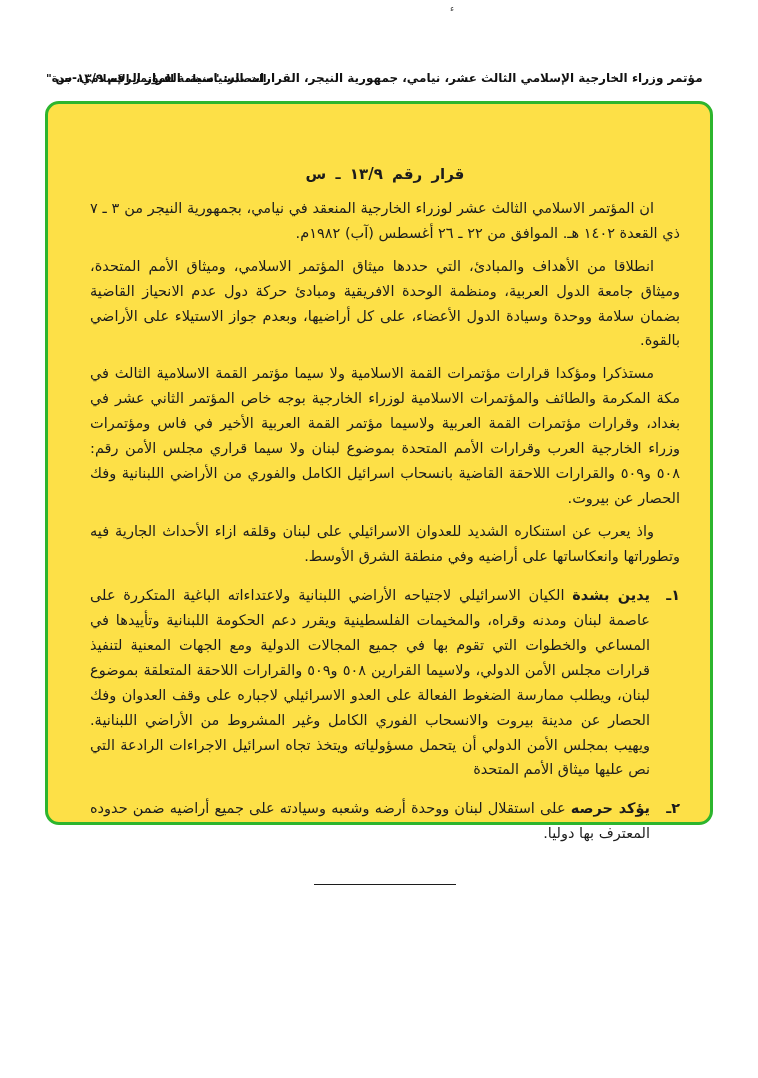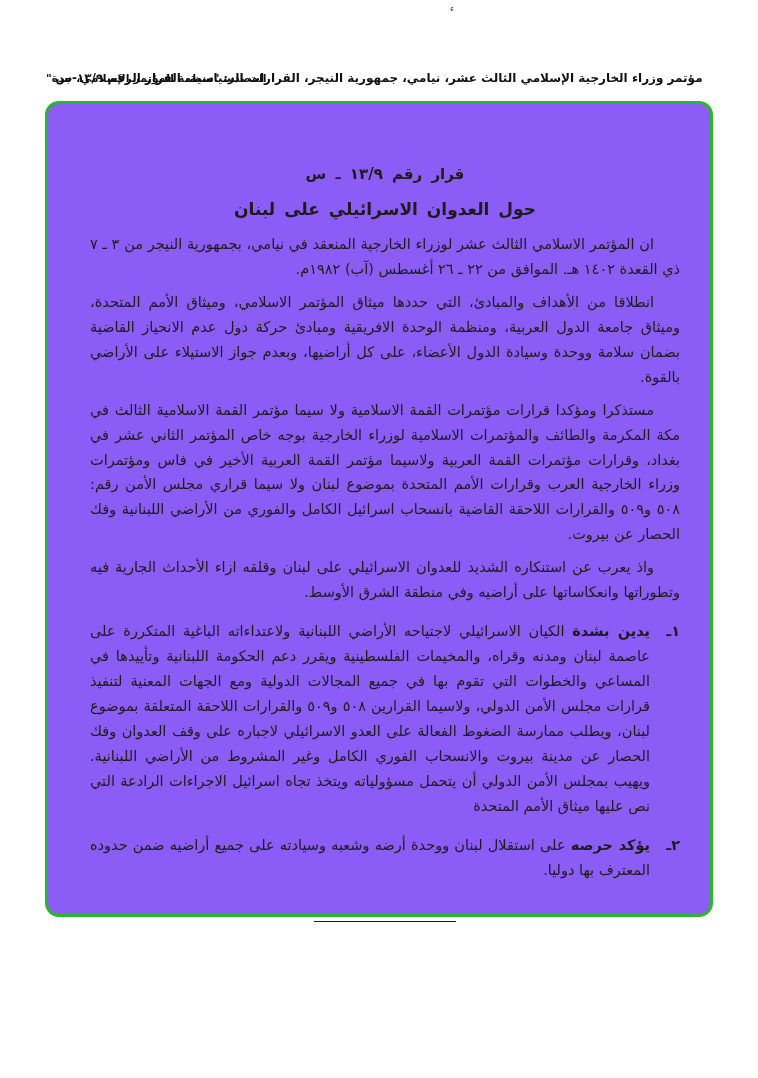--- a/index.html
+++ b/index.html
@@ -43,25 +43,25 @@
     font-weight: bold;
     color: #111;
     direction: rtl;
     white-space: nowrap;
   }
   .frame {
     position: absolute;
     left: 45px;
     top: 101px;
     width: 668px;
-    height: 816px;
+    height: 724px;
     border: 3px solid var(--frame-border, #2db52d);
     border-radius: 14px;
     box-sizing: border-box;
-    background: #8b5cf6;
+    background: #fde047;
   }
   .content {
     padding: 58px 30px 0 42px;
     font-size: 14.5px;
     line-height: 1.72;
     text-align: justify;
     direction: rtl;
   }
   .title {
     text-align: center;
@@ -107,21 +107,20 @@
 <div class="top-mark">ء</div>
 
 <div class="header-line">مؤتمر وزراء الخارجية الإسلامي الثالث عشر، نيامي، جمهورية النيجر، القرارات السياسية، القرار الرقم ١٣/٩-س</div>
 
 <div class="source-line">المصدر:  "منظمة المؤتمر الإسلامي، جدة"</div>
 
 <div class="frame">
   <div class="content">
 
     <div class="title">قرار رقم ١٣/٩ ـ س</div>
-    <div class="subtitle">حول العدوان الاسرائيلي على لبنان</div>
 
     <p class="para">ان المؤتمر الاسلامي الثالث عشر لوزراء الخارجية المنعقد في نيامي، بجمهورية النيجر من ٣ ـ ٧ ذي القعدة ١٤٠٢ هـ. الموافق من ٢٢ ـ ٢٦ أغسطس (آب) ١٩٨٢م.</p>
     <p class="para">انطلاقا من الأهداف والمبادئ، التي حددها ميثاق المؤتمر الاسلامي، وميثاق الأمم المتحدة، وميثاق جامعة الدول العربية، ومنظمة الوحدة الافريقية ومبادئ حركة دول عدم الانحياز القاضية بضمان سلامة ووحدة وسيادة الدول الأعضاء، على كل أراضيها، وبعدم جواز الاستيلاء على الأراضي بالقوة.</p>
     <p class="para">مستذكرا ومؤكدا قرارات مؤتمرات القمة الاسلامية ولا سيما مؤتمر القمة الاسلامية الثالث في مكة المكرمة والطائف والمؤتمرات الاسلامية لوزراء الخارجية بوجه خاص المؤتمر الثاني عشر في بغداد، وقرارات مؤتمرات القمة العربية ولاسيما مؤتمر القمة العربية الأخير في فاس ومؤتمرات وزراء الخارجية العرب وقرارات الأمم المتحدة بموضوع لبنان ولا سيما قراري مجلس الأمن رقم: ٥٠٨ و٥٠٩ والقرارات اللاحقة القاضية بانسحاب اسرائيل الكامل والفوري من الأراضي اللبنانية وفك الحصار عن بيروت.</p>
     <p class="para">واذ يعرب عن استنكاره الشديد للعدوان الاسرائيلي على لبنان وقلقه ازاء الأحداث الجارية فيه وتطوراتها وانعكاساتها على أراضيه وفي منطقة الشرق الأوسط.</p>
 
     <div class="item">
       <span class="num">١ـ</span>
       <span class="body"><span class="lead">يدين بشدة</span> <span>الكيان الاسرائيلي لاجتياحه الأراضي اللبنانية ولاعتداءاته الباغية المتكررة على عاصمة لبنان ومدنه وقراه، والمخيمات الفلسطينية ويقرر دعم الحكومة اللبنانية وتأييدها في المساعي والخطوات التي تقوم بها في جميع المجالات الدولية ومع الجهات المعنية لتنفيذ قرارات مجلس الأمن الدولي، ولاسيما القرارين ٥٠٨ و٥٠٩ والقرارات اللاحقة المتعلقة بموضوع لبنان، ويطلب ممارسة الضغوط الفعالة على العدو الاسرائيلي لاجباره على وقف العدوان وفك الحصار عن مدينة بيروت والانسحاب الفوري الكامل وغير المشروط من الأراضي اللبنانية. ويهيب بمجلس الأمن الدولي أن يتحمل مسؤولياته ويتخذ تجاه اسرائيل الاجراءات الرادعة التي نص عليها ميثاق الأمم المتحدة</span></span>
     </div>

